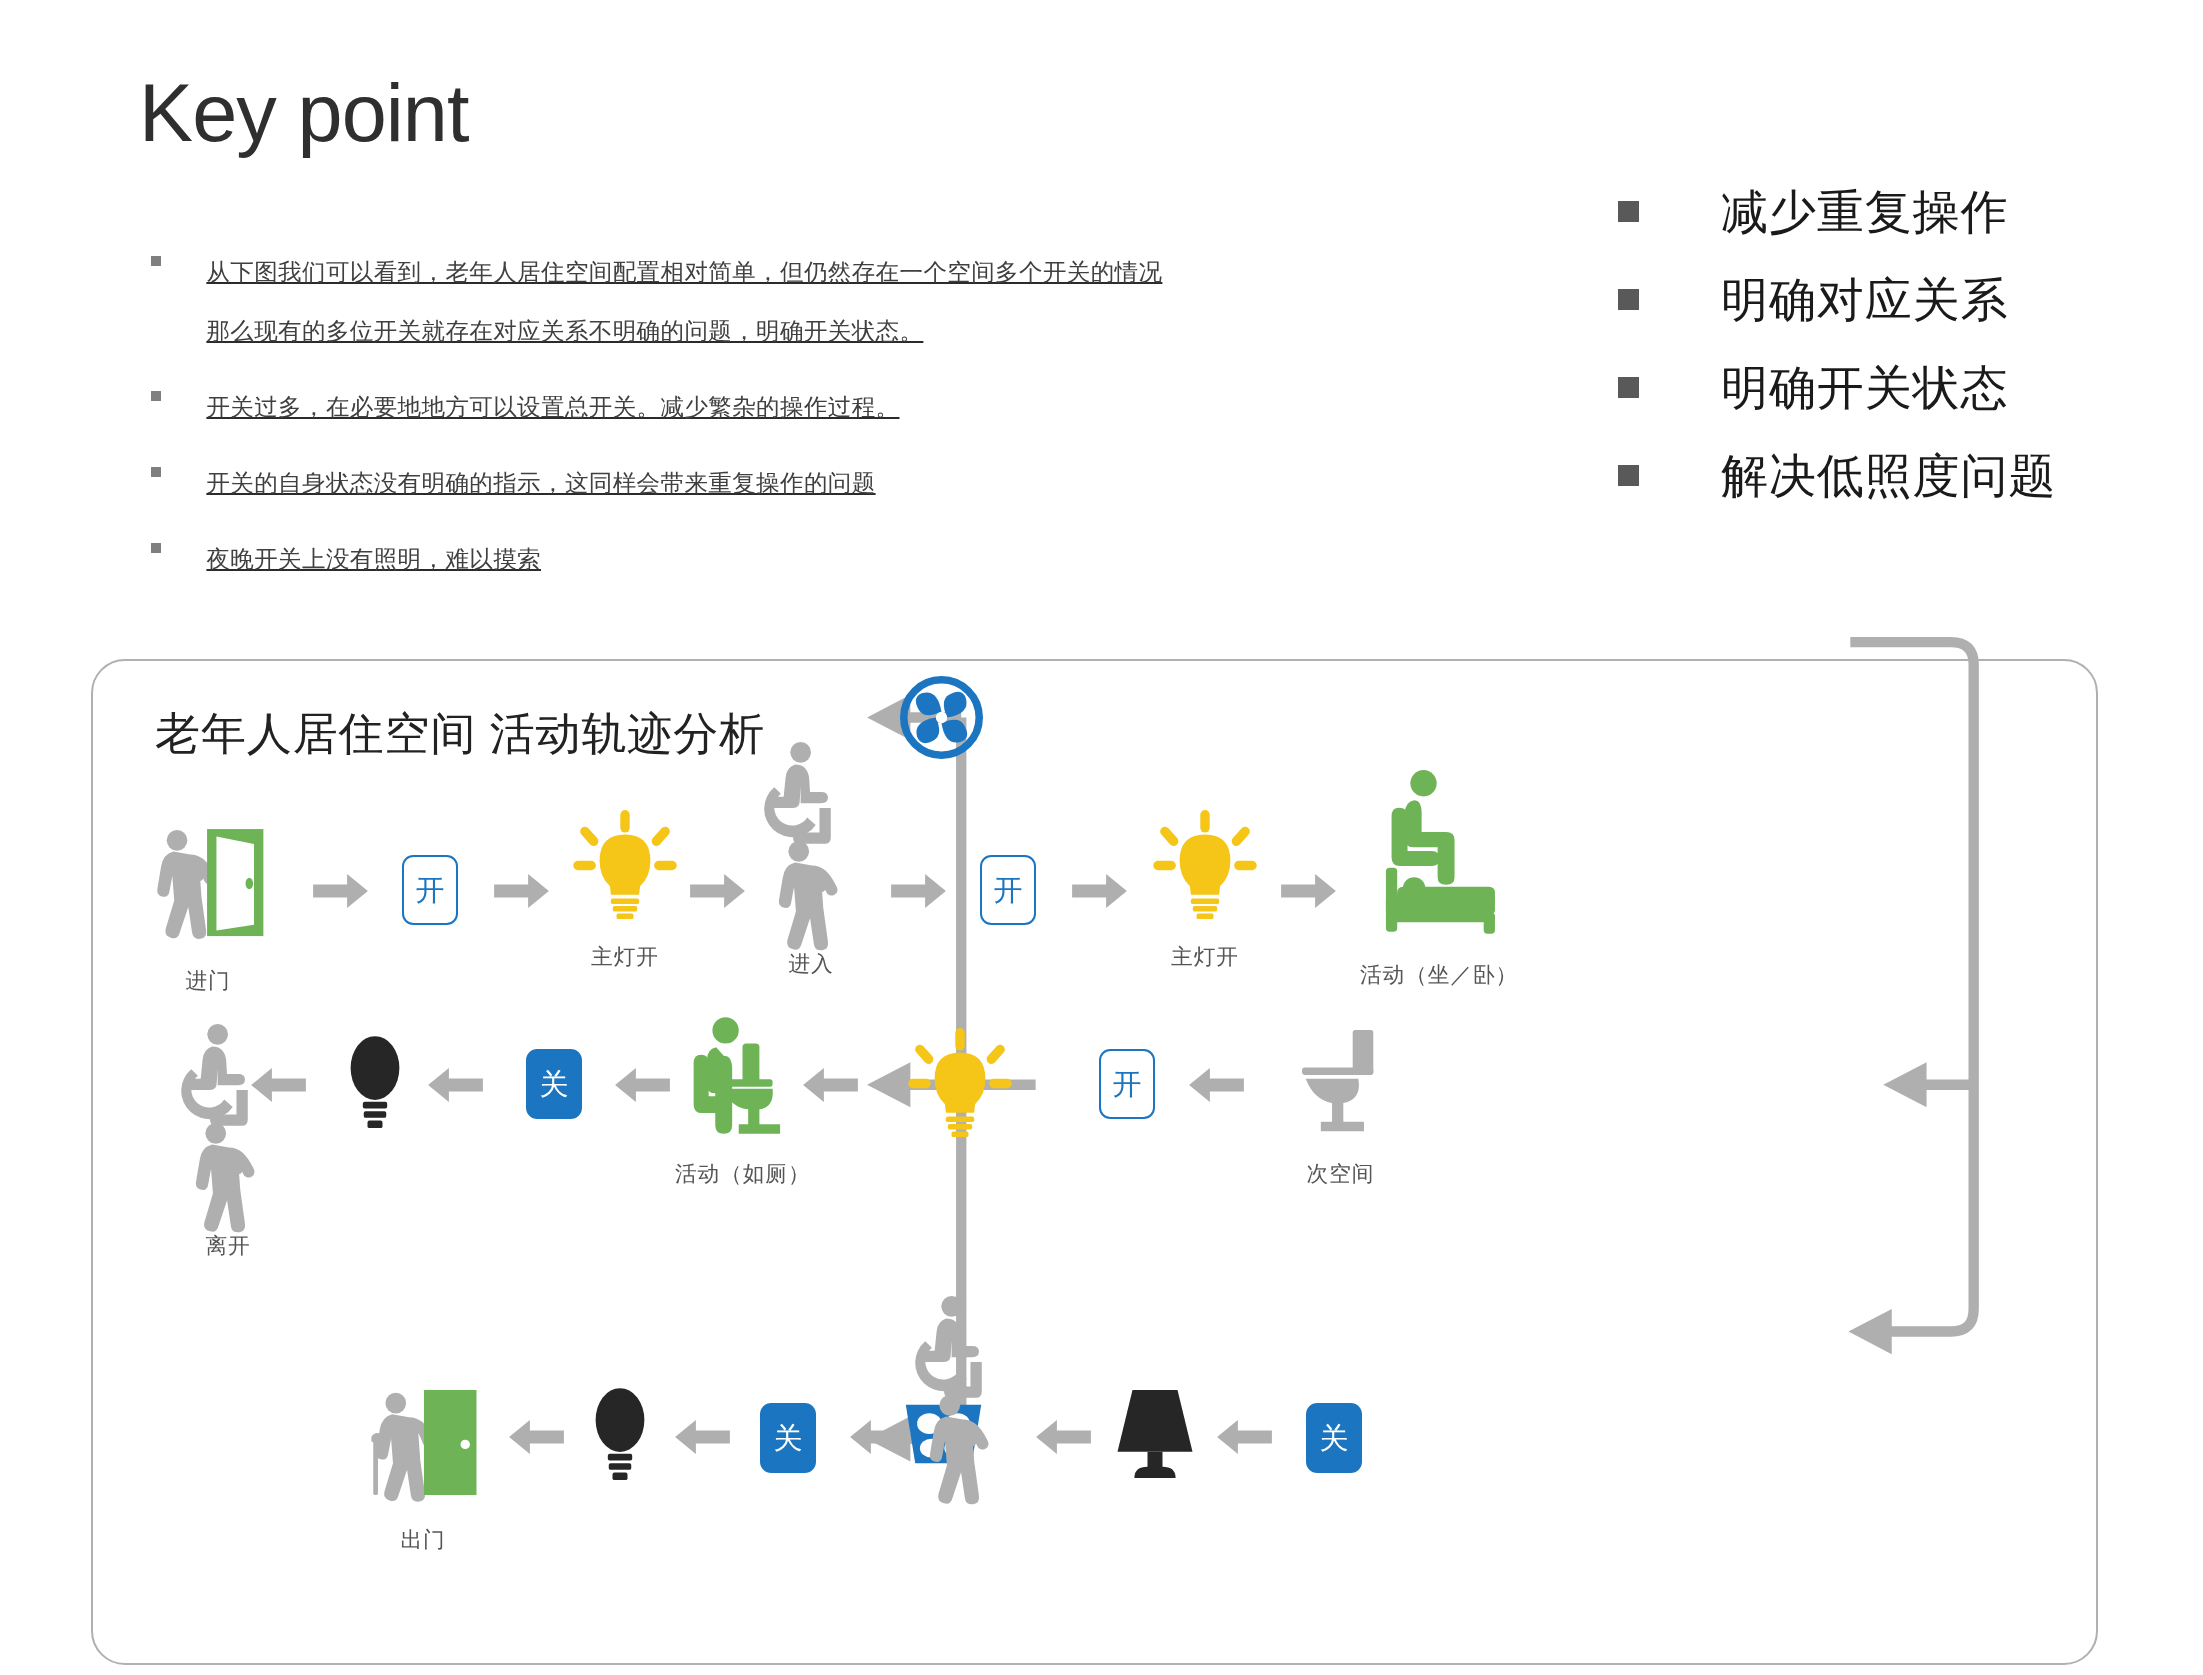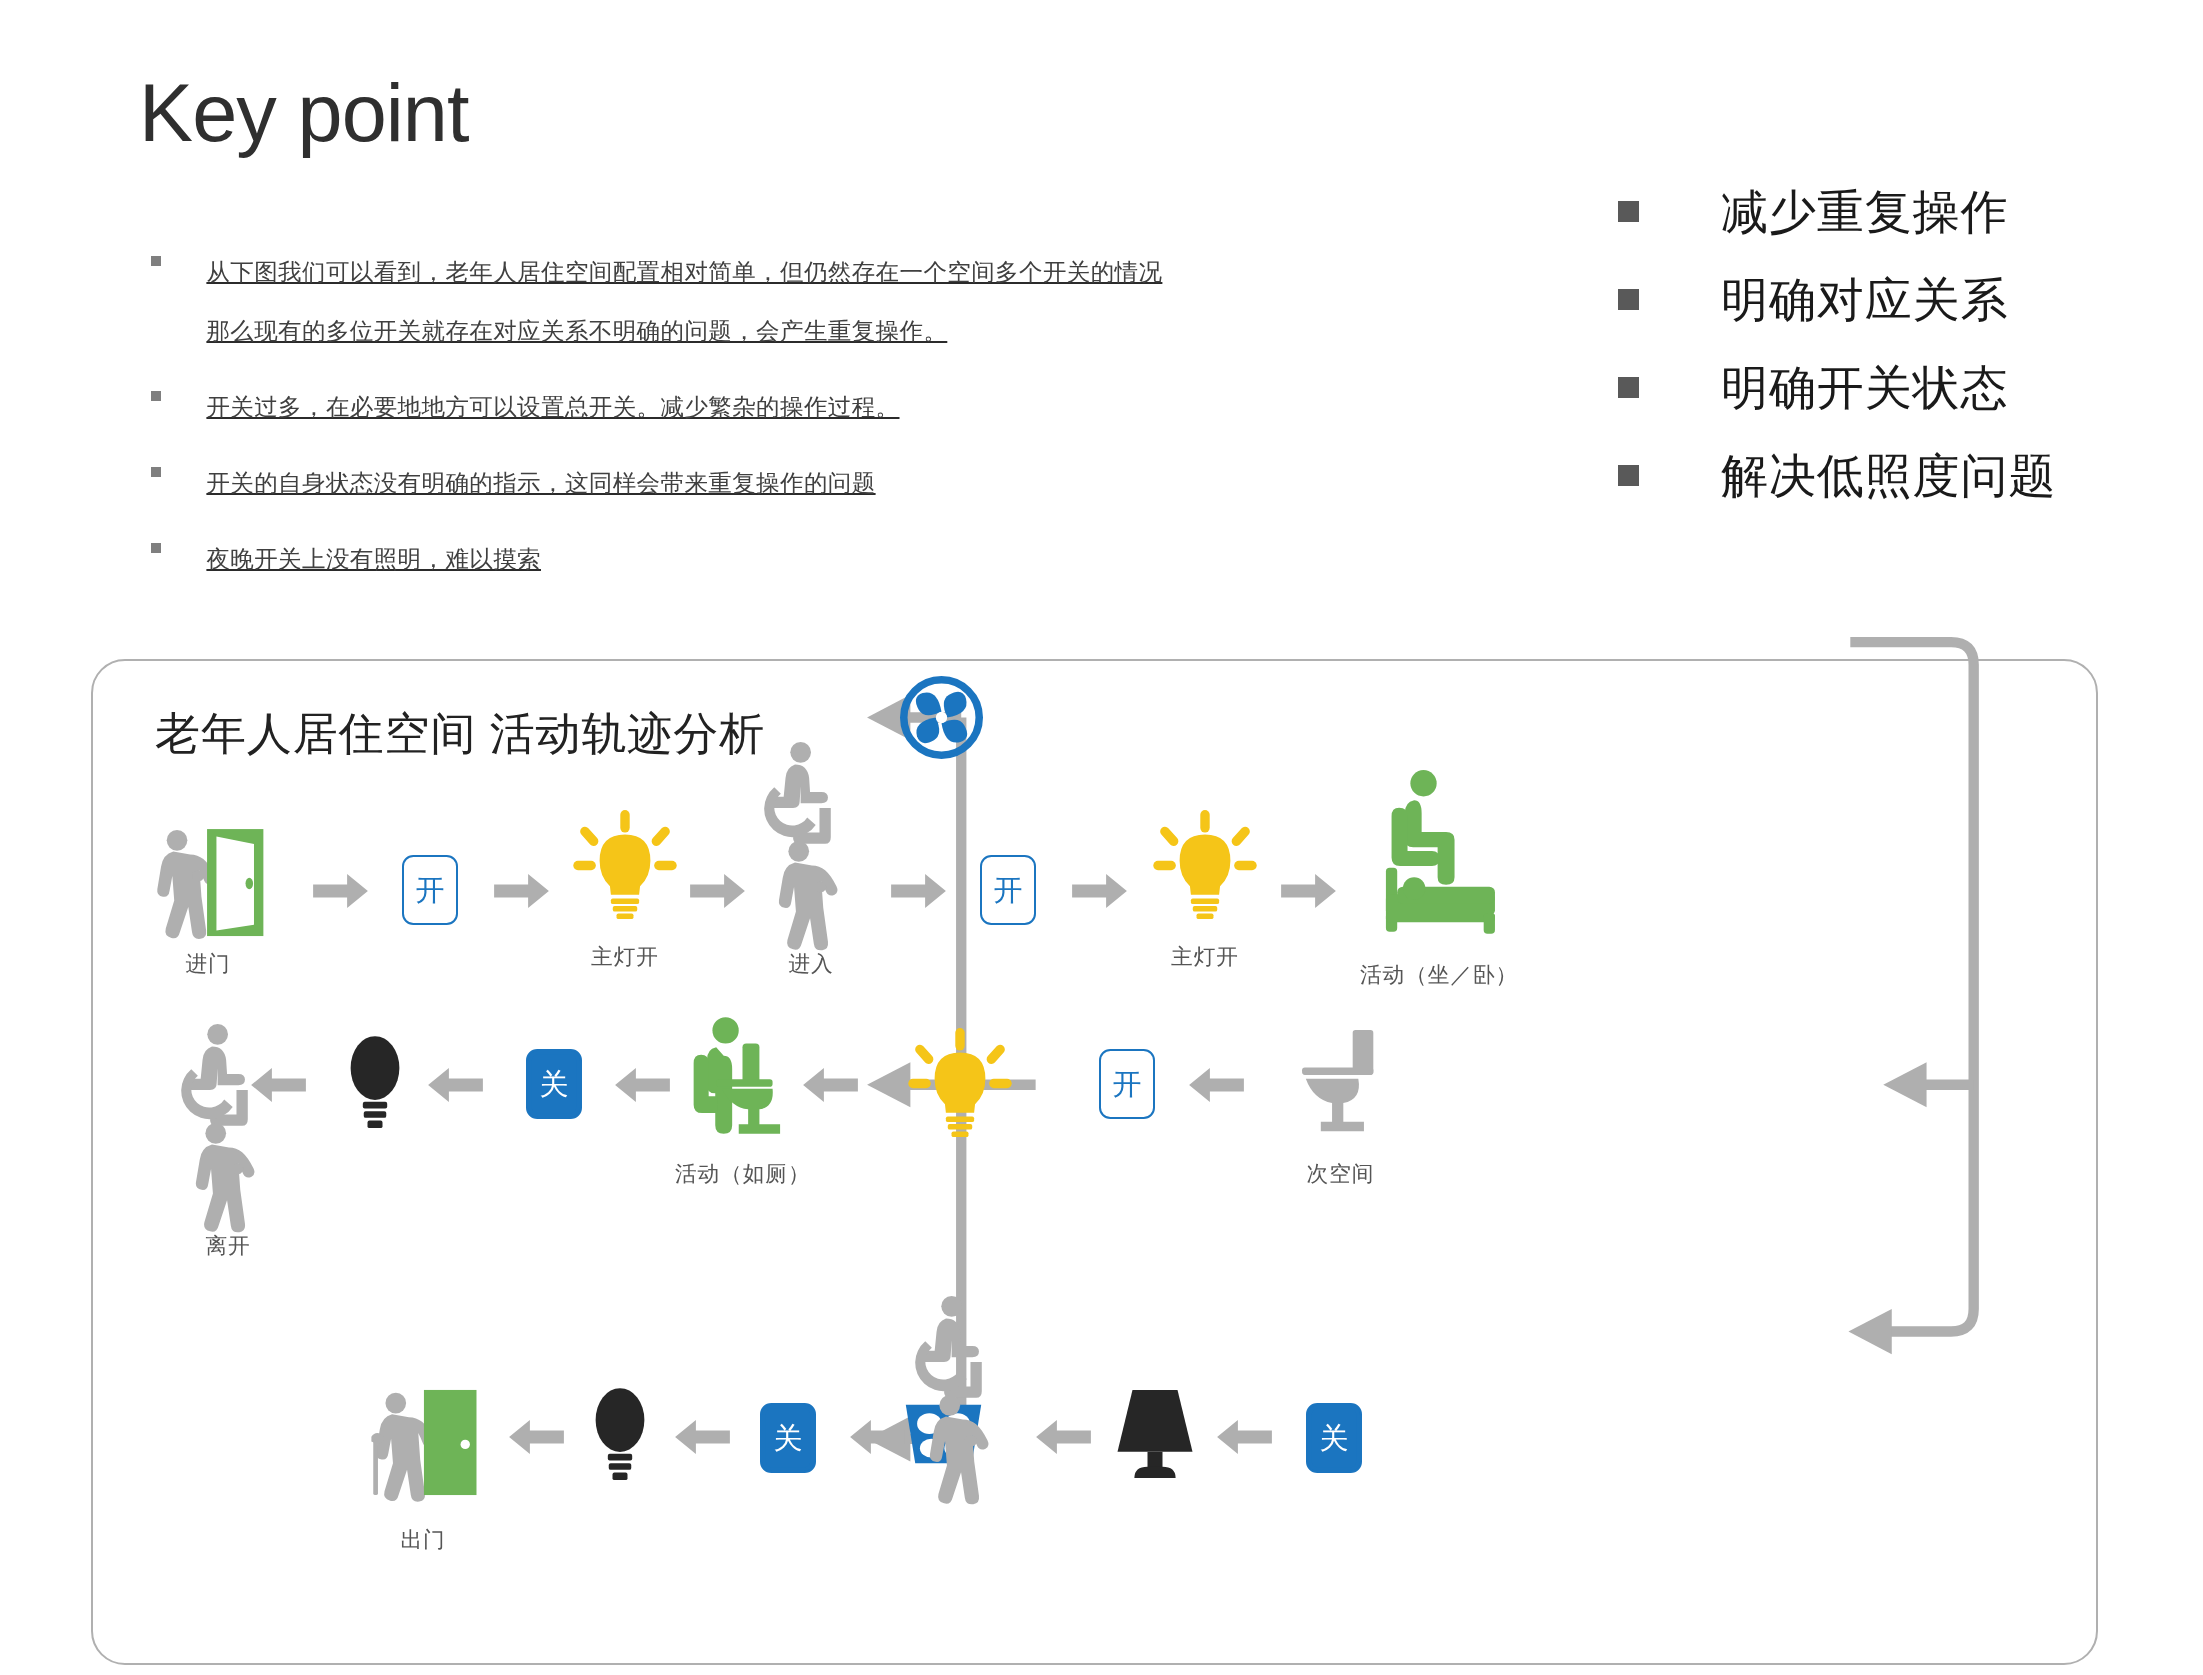--- a/index.html
+++ b/index.html
@@ -67,21 +67,21 @@
 <body>
 
 <div id="page-title">Key point</div>
 
 <div id="left-bullets">
 
   <div class="lb-row">
     <div class="lb-marker"></div>
     <div class="lb-text">
       <span class="lb-line">从下图我们可以看到，老年人居住空间配置相对简单，但仍然存在一个空间多个开关的情况</span>
-      <span class="lb-line">那么现有的多位开关就存在对应关系不明确的问题，会产生重复操作。</span>
+      <span class="lb-line">那么现有的多位开关就存在对应关系不明确的问题，明确开关状态。</span>
     </div>
   </div>
 
   <div class="lb-row">
     <div class="lb-marker"></div>
     <div class="lb-text">
       <span class="lb-line">开关过多，在必要地地方可以设置总开关。减少繁杂的操作过程。</span>
     </div>
   </div>
 
@@ -139,21 +139,21 @@
     <path d="M 924 62 L 863 62" fill="none" stroke="#AFAFAF" stroke-width="11"></path>
     <polygon points="870,38 870,86 824,62" fill="#AFAFAF"></polygon>
 
     <path d="M 1003 452 L 863 452" fill="none" stroke="#AFAFAF" stroke-width="11"></path>
     <polygon points="870,428 870,476 824,452" fill="#AFAFAF"></polygon>
 
     <path d="M 924 828 L 863 828" fill="none" stroke="#AFAFAF" stroke-width="11"></path>
     <polygon points="870,804 870,852 824,828" fill="#AFAFAF"></polygon>
   </svg>
 
-  <div class="node" style="left:56px;top:168px;">
+  <div class="node" style="left:56px;top:168px;gap:17px;">
     <div class="glyph">
       <svg width="122" height="113" viewBox="0 0 130 120">
         <g fill="#AFAFAF">
           <circle cx="32" cy="14" r="11"></circle>
           <path d="M28 26 q-11 3 -13 16 l-4 24 q-1 7 6 8 q6 1 7 -6 l3 -16 l2 26 l-9 30 q-2 8 6 10 q7 2 9 -6 l9 -27 l4 27 q1 8 9 7 q7 -1 6 -9 l-5 -36 l-2 -28 q3 6 5 11 q3 6 9 3 q5 -3 2 -9 q-6 -12 -12 -17 q-6 -5 -14 -5z"></path>
           <rect x="50" y="52" width="5" height="62" rx="2"></rect>
           <path d="M48 50 q4 -6 10 -3 q5 3 2 8 q-3 5 -12 0z"></path>
         </g>
         <g>
           <rect x="64" y="2" width="60" height="114" fill="#6EB457"></rect>

